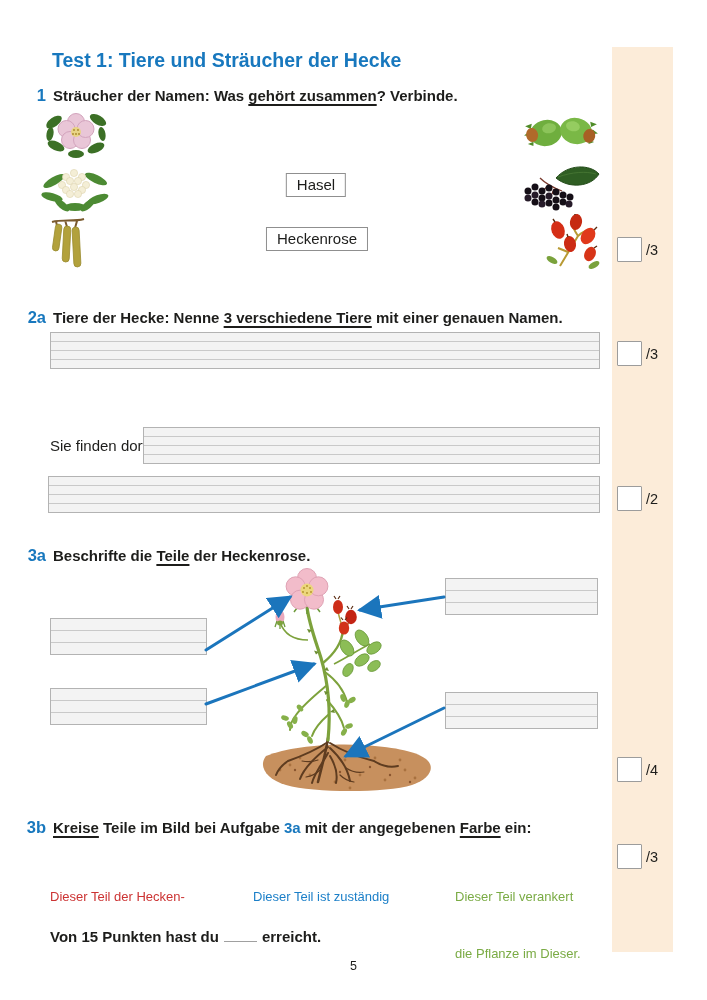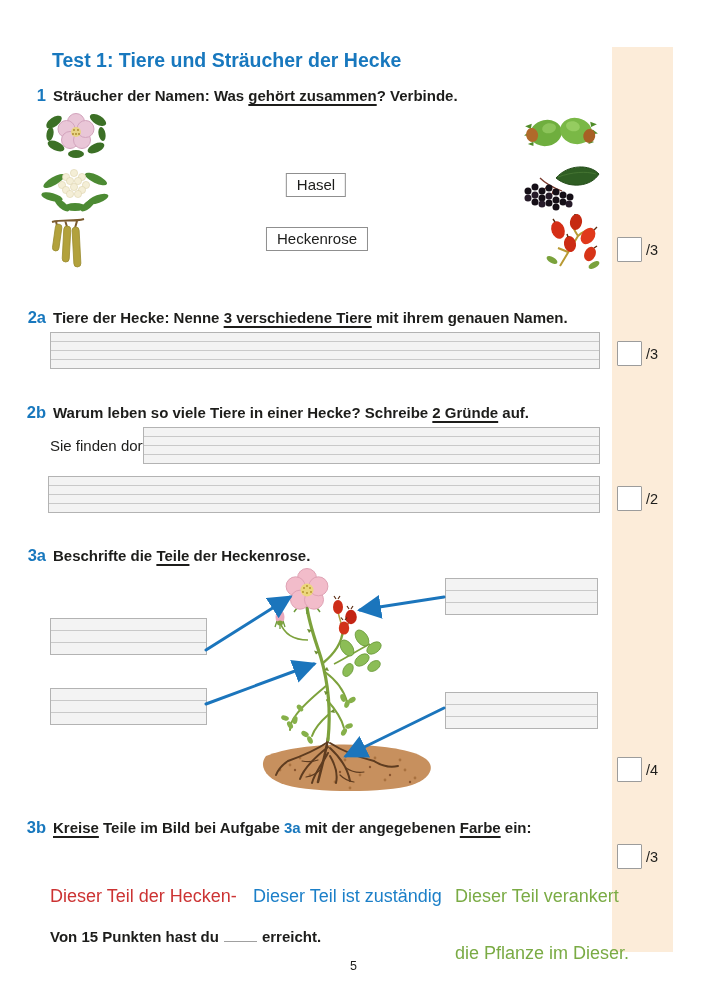--- a/index.html
+++ b/index.html
@@ -16,21 +16,21 @@
   .ref { color:#1878be; }
   .match-box { position:absolute; transform:translateX(-50%); background:#fff; border:1.5px solid #8f8f8f;
     padding:2px 10px 3px; font-size:15px; white-space:pre; }
   .wlines { position:absolute; box-sizing:border-box; height:37px; border:1px solid #b3b3b3;
     background:repeating-linear-gradient(to bottom,#f3f3f3 0px,#f3f3f3 8px,#c9c9c9 8px,#c9c9c9 9px); }
   .wlines.small { background:repeating-linear-gradient(to bottom,#f3f3f3 0px,#f3f3f3 11px,#c9c9c9 11px,#c9c9c9 12px); }
   .lead-in { position:absolute; font-size:15px; white-space:pre; }
   .score { position:absolute; display:flex; align-items:center; gap:4px; }
   .score-box { width:23px; height:23px; background:#ffffff; border:1.5px solid #9c9c9c; border-radius:1px; }
   .score-label { font-size:14.5px; }
-  .hint { position:absolute; font-size:18px; line-height:19px; white-space:pre; }
+  .hint { position:absolute; font-size:13px; line-height:19px; white-space:pre; }
   .hint-red { color:#cc3333; }
   .hint-blue { color:#1b7fc8; }
   .hint-green { color:#7aab44; }
   .footer { position:absolute; left:50px; top:928px; font-size:15px; font-weight:bold; white-space:pre; }
   .blank { display:inline-block; width:33px; height:13px; border-bottom:1.5px solid #a0a0a0; margin:0 5px; }
   .pagenum { position:absolute; left:0px; top:959px; width:707px; text-align:center; font-size:12.5px; }
   svg.abs { display:block; }
   .arrows { pointer-events:none; }
 </style>
 </head>
@@ -164,30 +164,29 @@
       <ellipse cx="14" cy="46" rx="6" ry="3" transform="rotate(30 14 46)"></ellipse>
       <ellipse cx="56" cy="51" rx="6" ry="3" transform="rotate(-30 56 51)"></ellipse>
     </g>
   </svg>
 
   <div class="score" style="left:617px;top:237px">
     <span class="score-box"></span>
     <span class="score-label">/3</span>
   </div>
 
-  <div class="qheading" style="top:308px"><span class="qnum">2a</span><span>Tiere der Hecke: Nenne </span><span class="u">3 verschiedene Tiere</span><span> mit ihrem genauen Namen.</span></div>
+  <div class="qheading" style="top:308px"><span class="qnum">2a</span><span>Tiere der Hecke: Nenne </span><span class="u">3 verschiedene Tiere</span><span> mit einer genauen Namen.</span></div>
 
   <div class="wlines" style="left:50px;top:332px;width:550px"></div>
 
   <div class="score" style="left:617px;top:341px">
     <span class="score-box"></span>
     <span class="score-label">/3</span>
   </div>
 
-  <div class="qheading" style="top:403px"><span class="qnum">2b</span><span>Warum leben so viele Tiere in einer Hecke? Schreibe </span><span class="u">2 Gründe</span><span> auf.</span></div>
 
   <div class="lead-in" style="left:50px;top:437px">Sie finden dort</div>
   <div class="wlines" style="left:143px;top:427px;width:457px"></div>
   <div class="wlines" style="left:48px;top:476px;width:552px"></div>
 
   <div class="score" style="left:617px;top:486px">
     <span class="score-box"></span>
     <span class="score-label">/2</span>
   </div>
 

